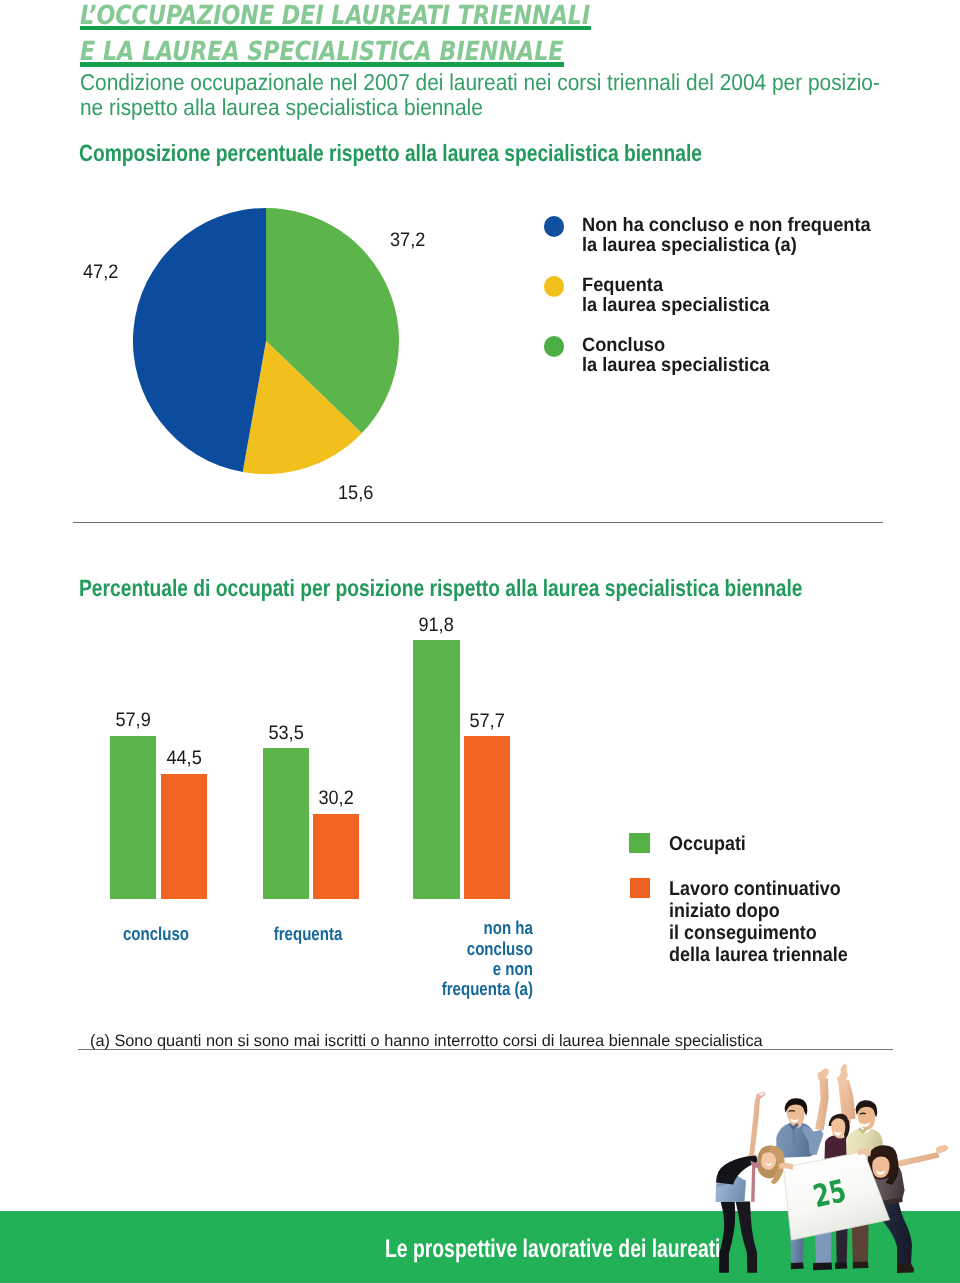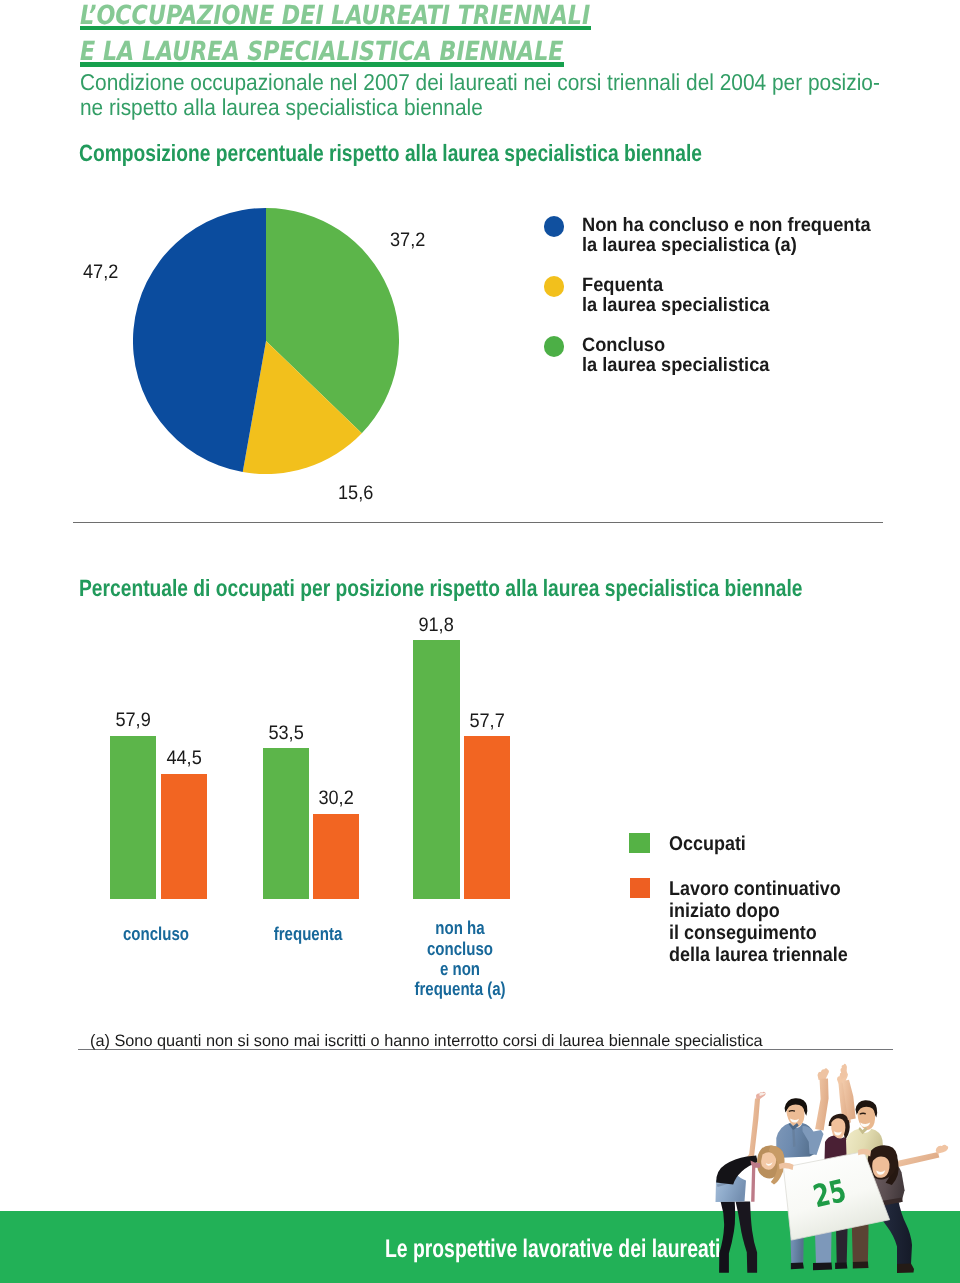--- a/index.html
+++ b/index.html
@@ -153,21 +153,21 @@
     <div class="bv v-o2" style="left: 291.1px; width: 90.2px; top: 789.4px;">30,2</div>
     <div class="bv v-g3" style="left: 391.4px; width: 90.2px; top: 615.5px;">91,8</div>
     <div class="bv v-o3" style="left: 441.9px; width: 90.2px; top: 711.8px;">57,7</div>
 
     <div class="xlab xl-1" style="left: 65.5px; width: 180px; top: 924.2px;">
       <div>concluso</div>
     </div>
     <div class="xlab xl-2" style="left: 217.6px; width: 180px; top: 924.2px;">
       <div>frequenta</div>
     </div>
-    <div class="xlab xl-3" style="left: 370px; width: 180px; top: 918.2px;">
+    <div class="xlab xl-3" style="left: 370px; width: 180px; top: 918.2px; text-align: right;">
       <div>non ha</div>
       <div>concluso</div>
       <div>e non</div>
       <div>frequenta (a)</div>
     </div>
   </div>
 
   <div class="bar-legend">
     <div class="blg-item blg-1">
       <span class="blg-sw blg-sw-green"></span>

